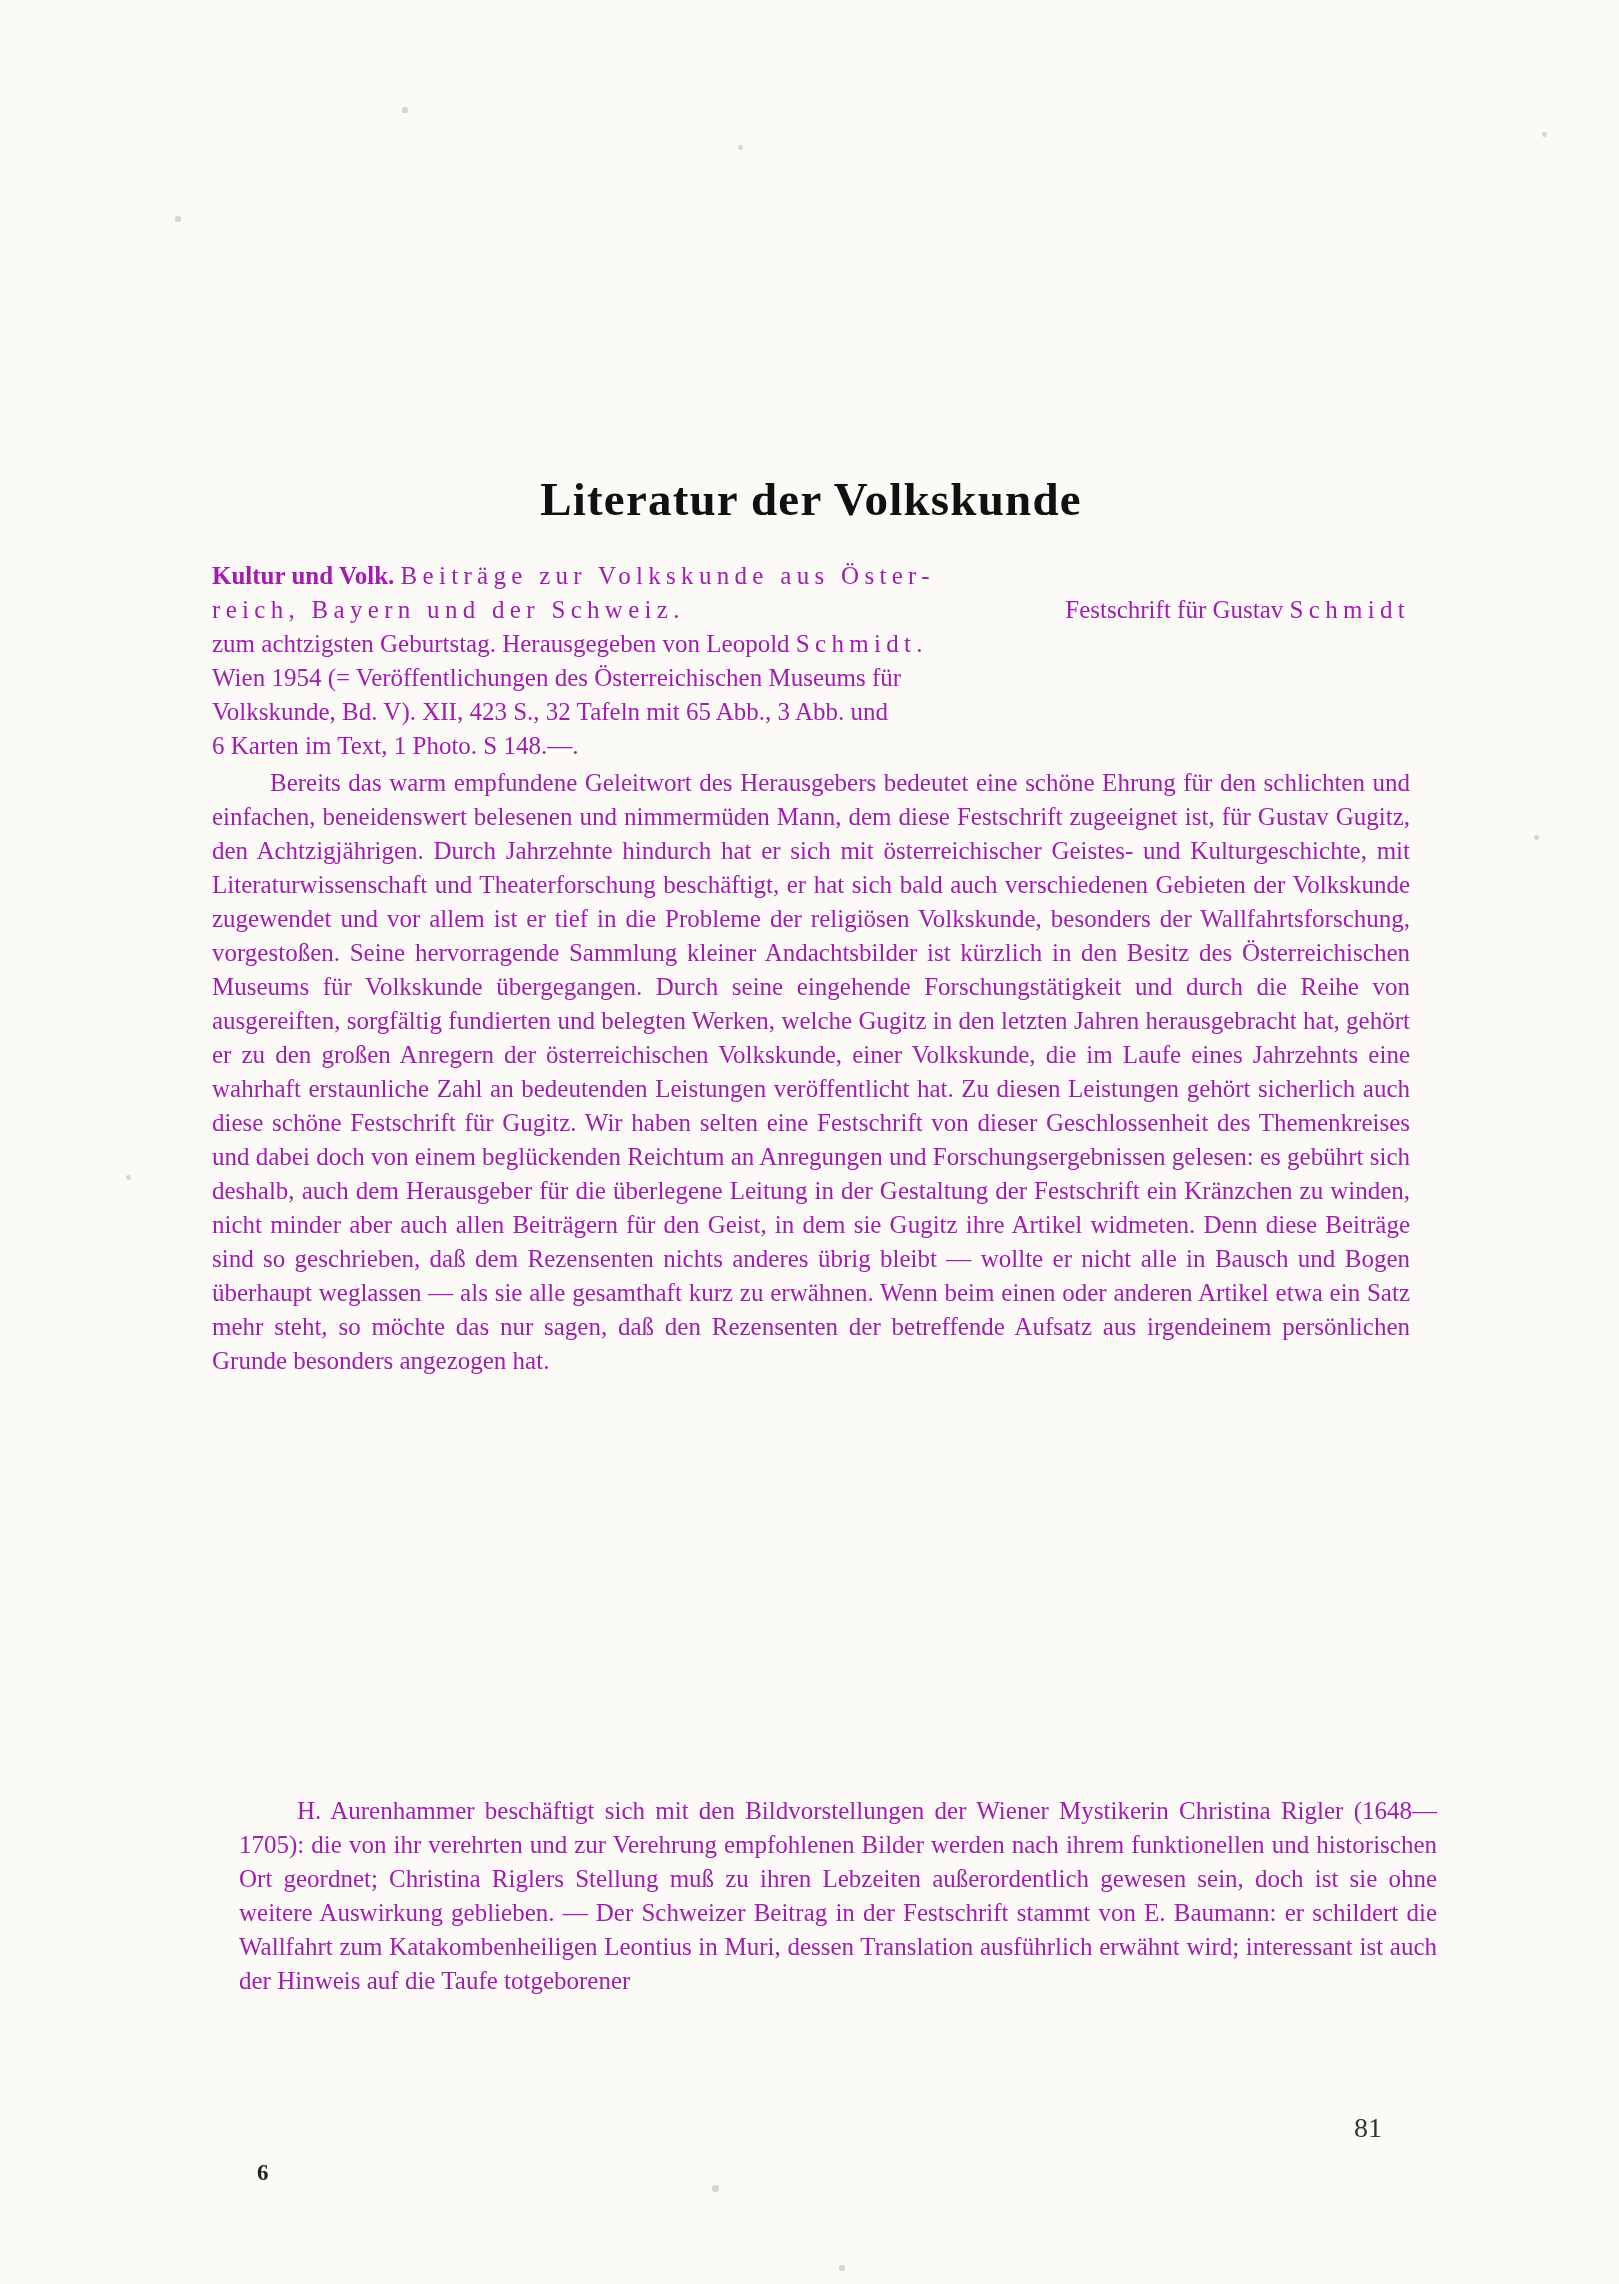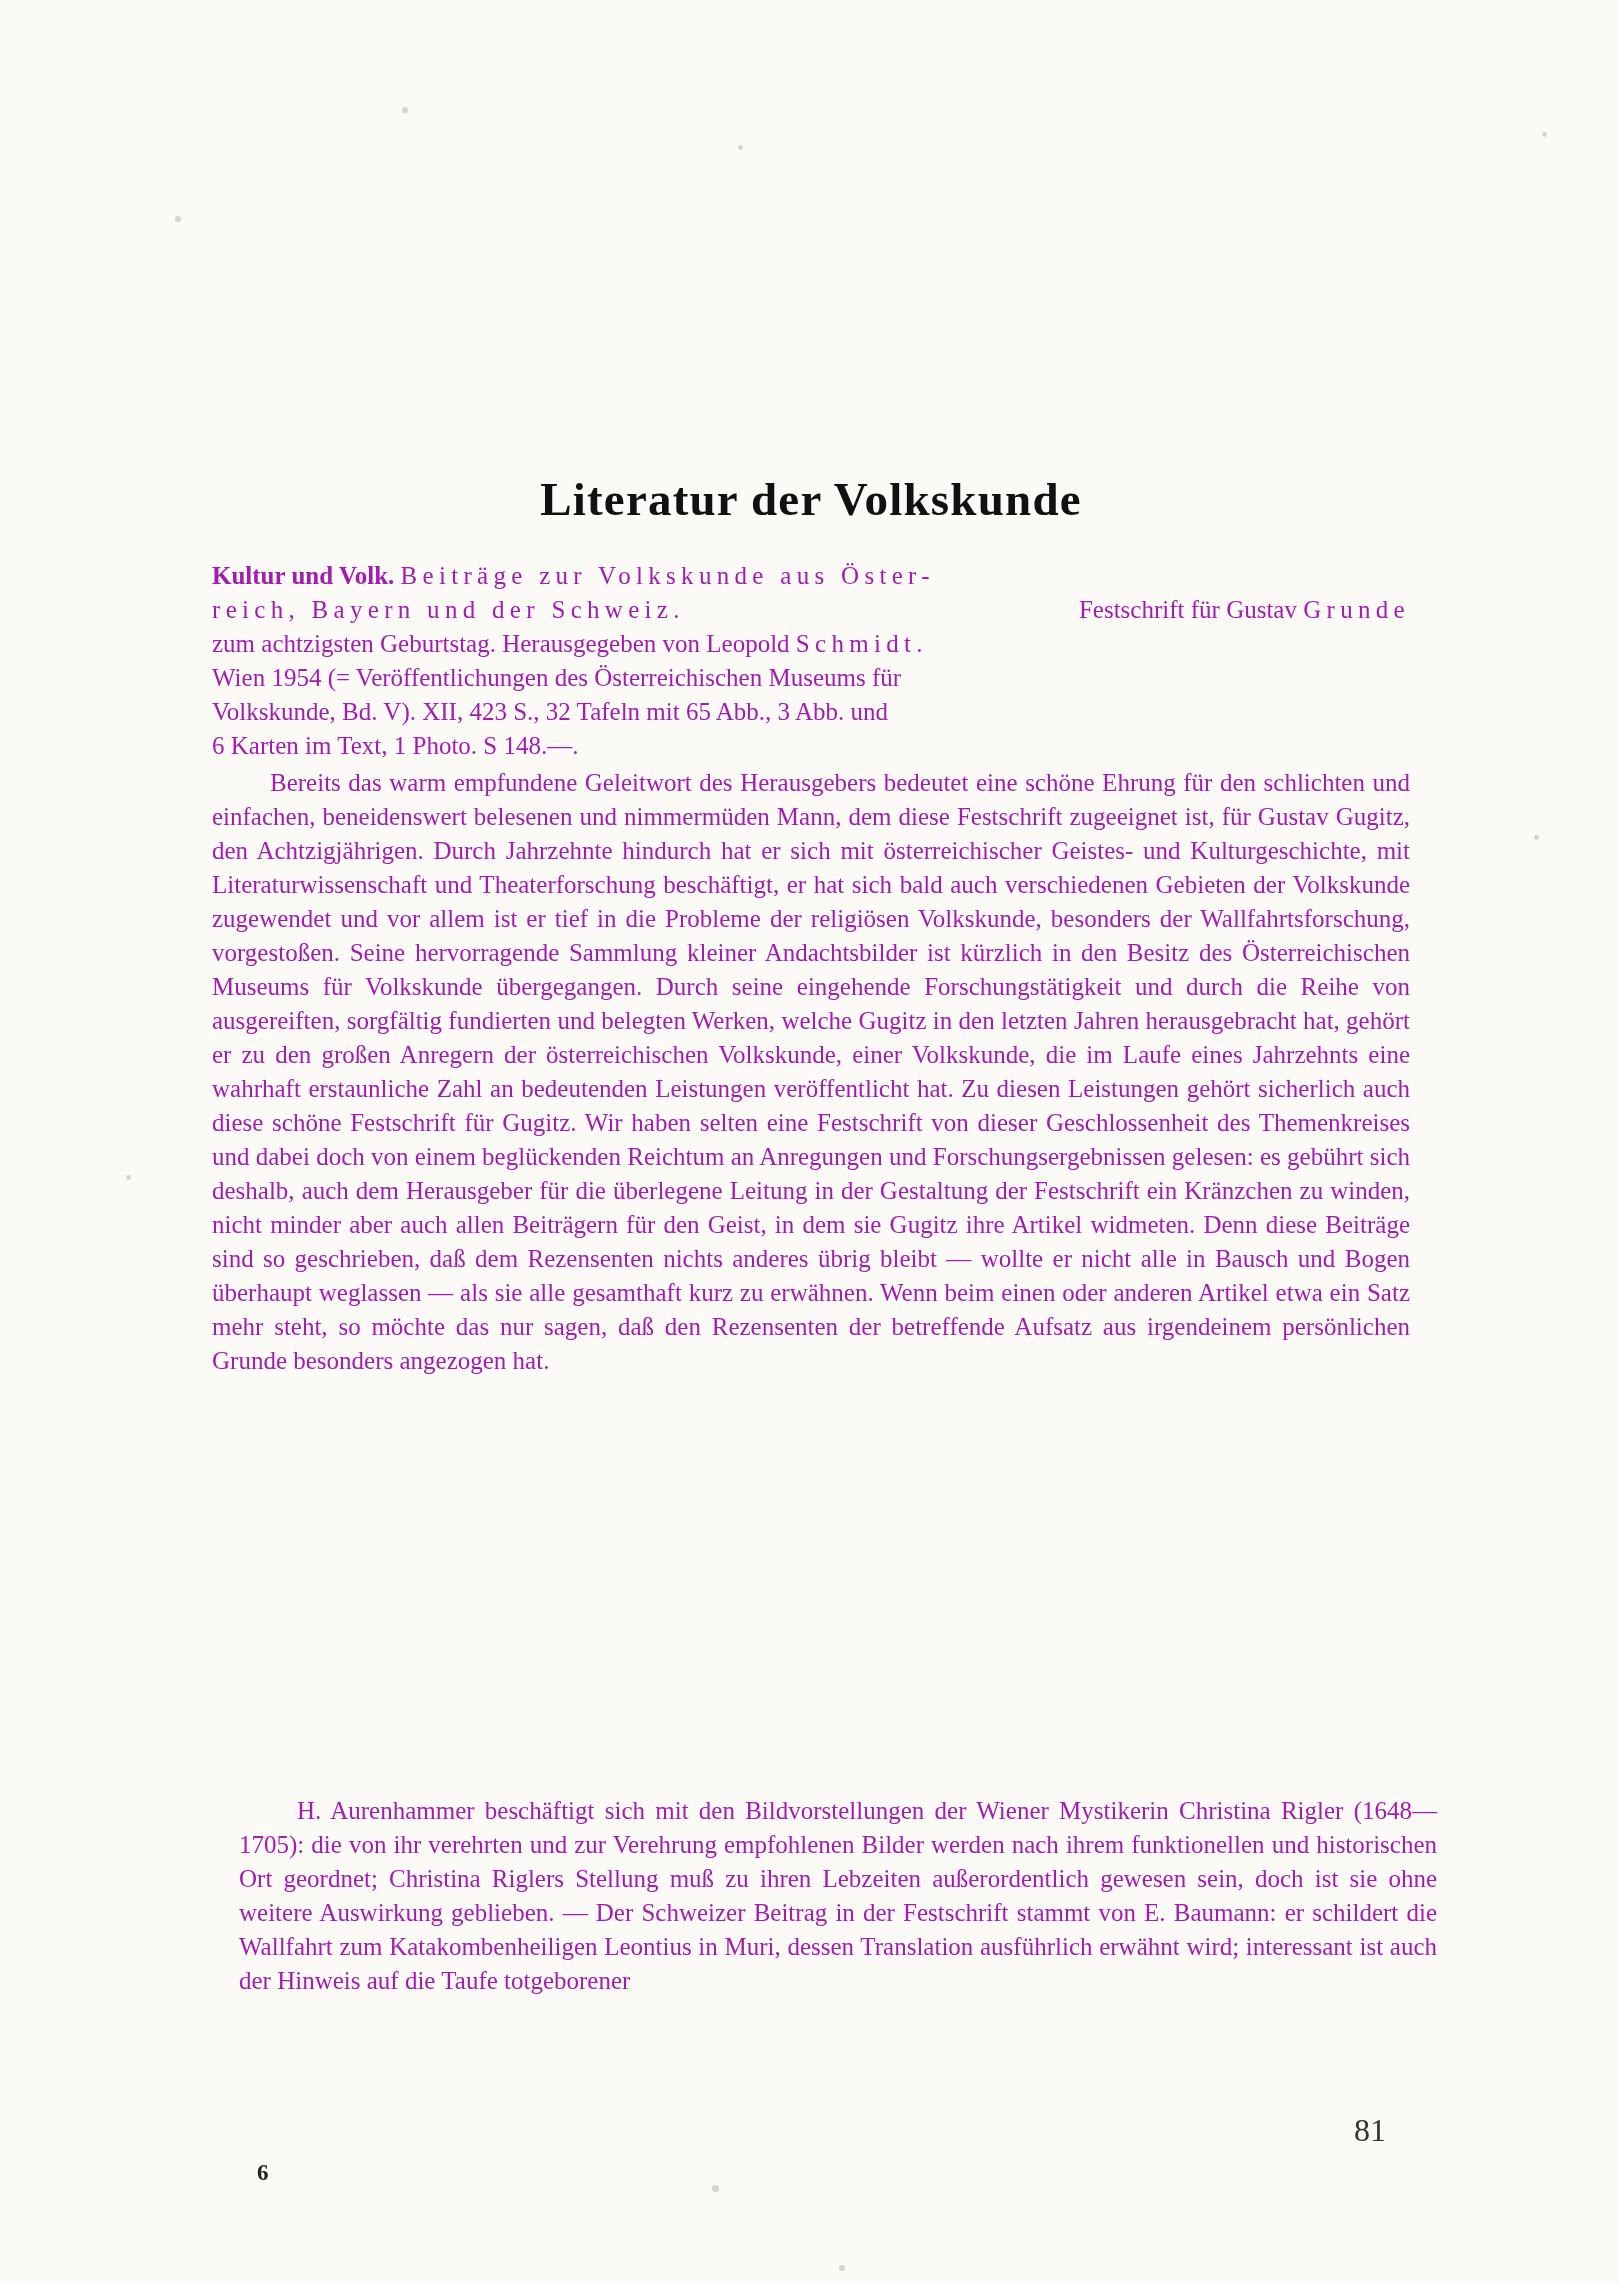--- a/index.html
+++ b/index.html
@@ -88,21 +88,21 @@
     left: 257px;
     top: 2160px;
     font-size: 23px;
     font-weight: 700;
     color: #222;
   }
   .page-num-right {
     position: absolute;
     left: 1354px;
     top: 2112px;
-    font-size: 32px;
+    font-size: 28px;
     color: #333;
   }
   .speck {
     position: absolute;
     background: #b9b4ab;
     border-radius: 50%;
     opacity: .55;
   }
 </style>
 </head>
@@ -122,21 +122,21 @@
   <div class="content">
 
     <h1 class="doc-title">Literatur der Volkskunde</h1>
 
     <div class="block ref-block">
       <span class="l just">
         <span><span class="bold">Kultur und Volk.</span> <span class="sp">Beiträge zur Volkskunde aus Öster-</span></span>
       </span>
       <span class="l just">
         <span class="sp">reich, Bayern und der Schweiz.</span>
-          <span>Festschrift für Gustav <span class="sp">Grunde</span></span>
+          <span>Festschrift für Gustav <span class="sp">Schmidt</span></span>
       </span>
       <span class="l just">
         <span>zum achtzigsten Geburtstag. Herausgegeben von Leopold <span class="sp">Schmidt.</span></span>
       </span>
       <span class="l just">
         <span>Wien 1954 (= Veröffentlichungen des Österreichischen Museums für</span>
       </span>
       <span class="l just">
         <span>Volkskunde, Bd. V). XII, 423 S., 32 Tafeln mit 65 Abb., 3 Abb. und</span>
       </span>

